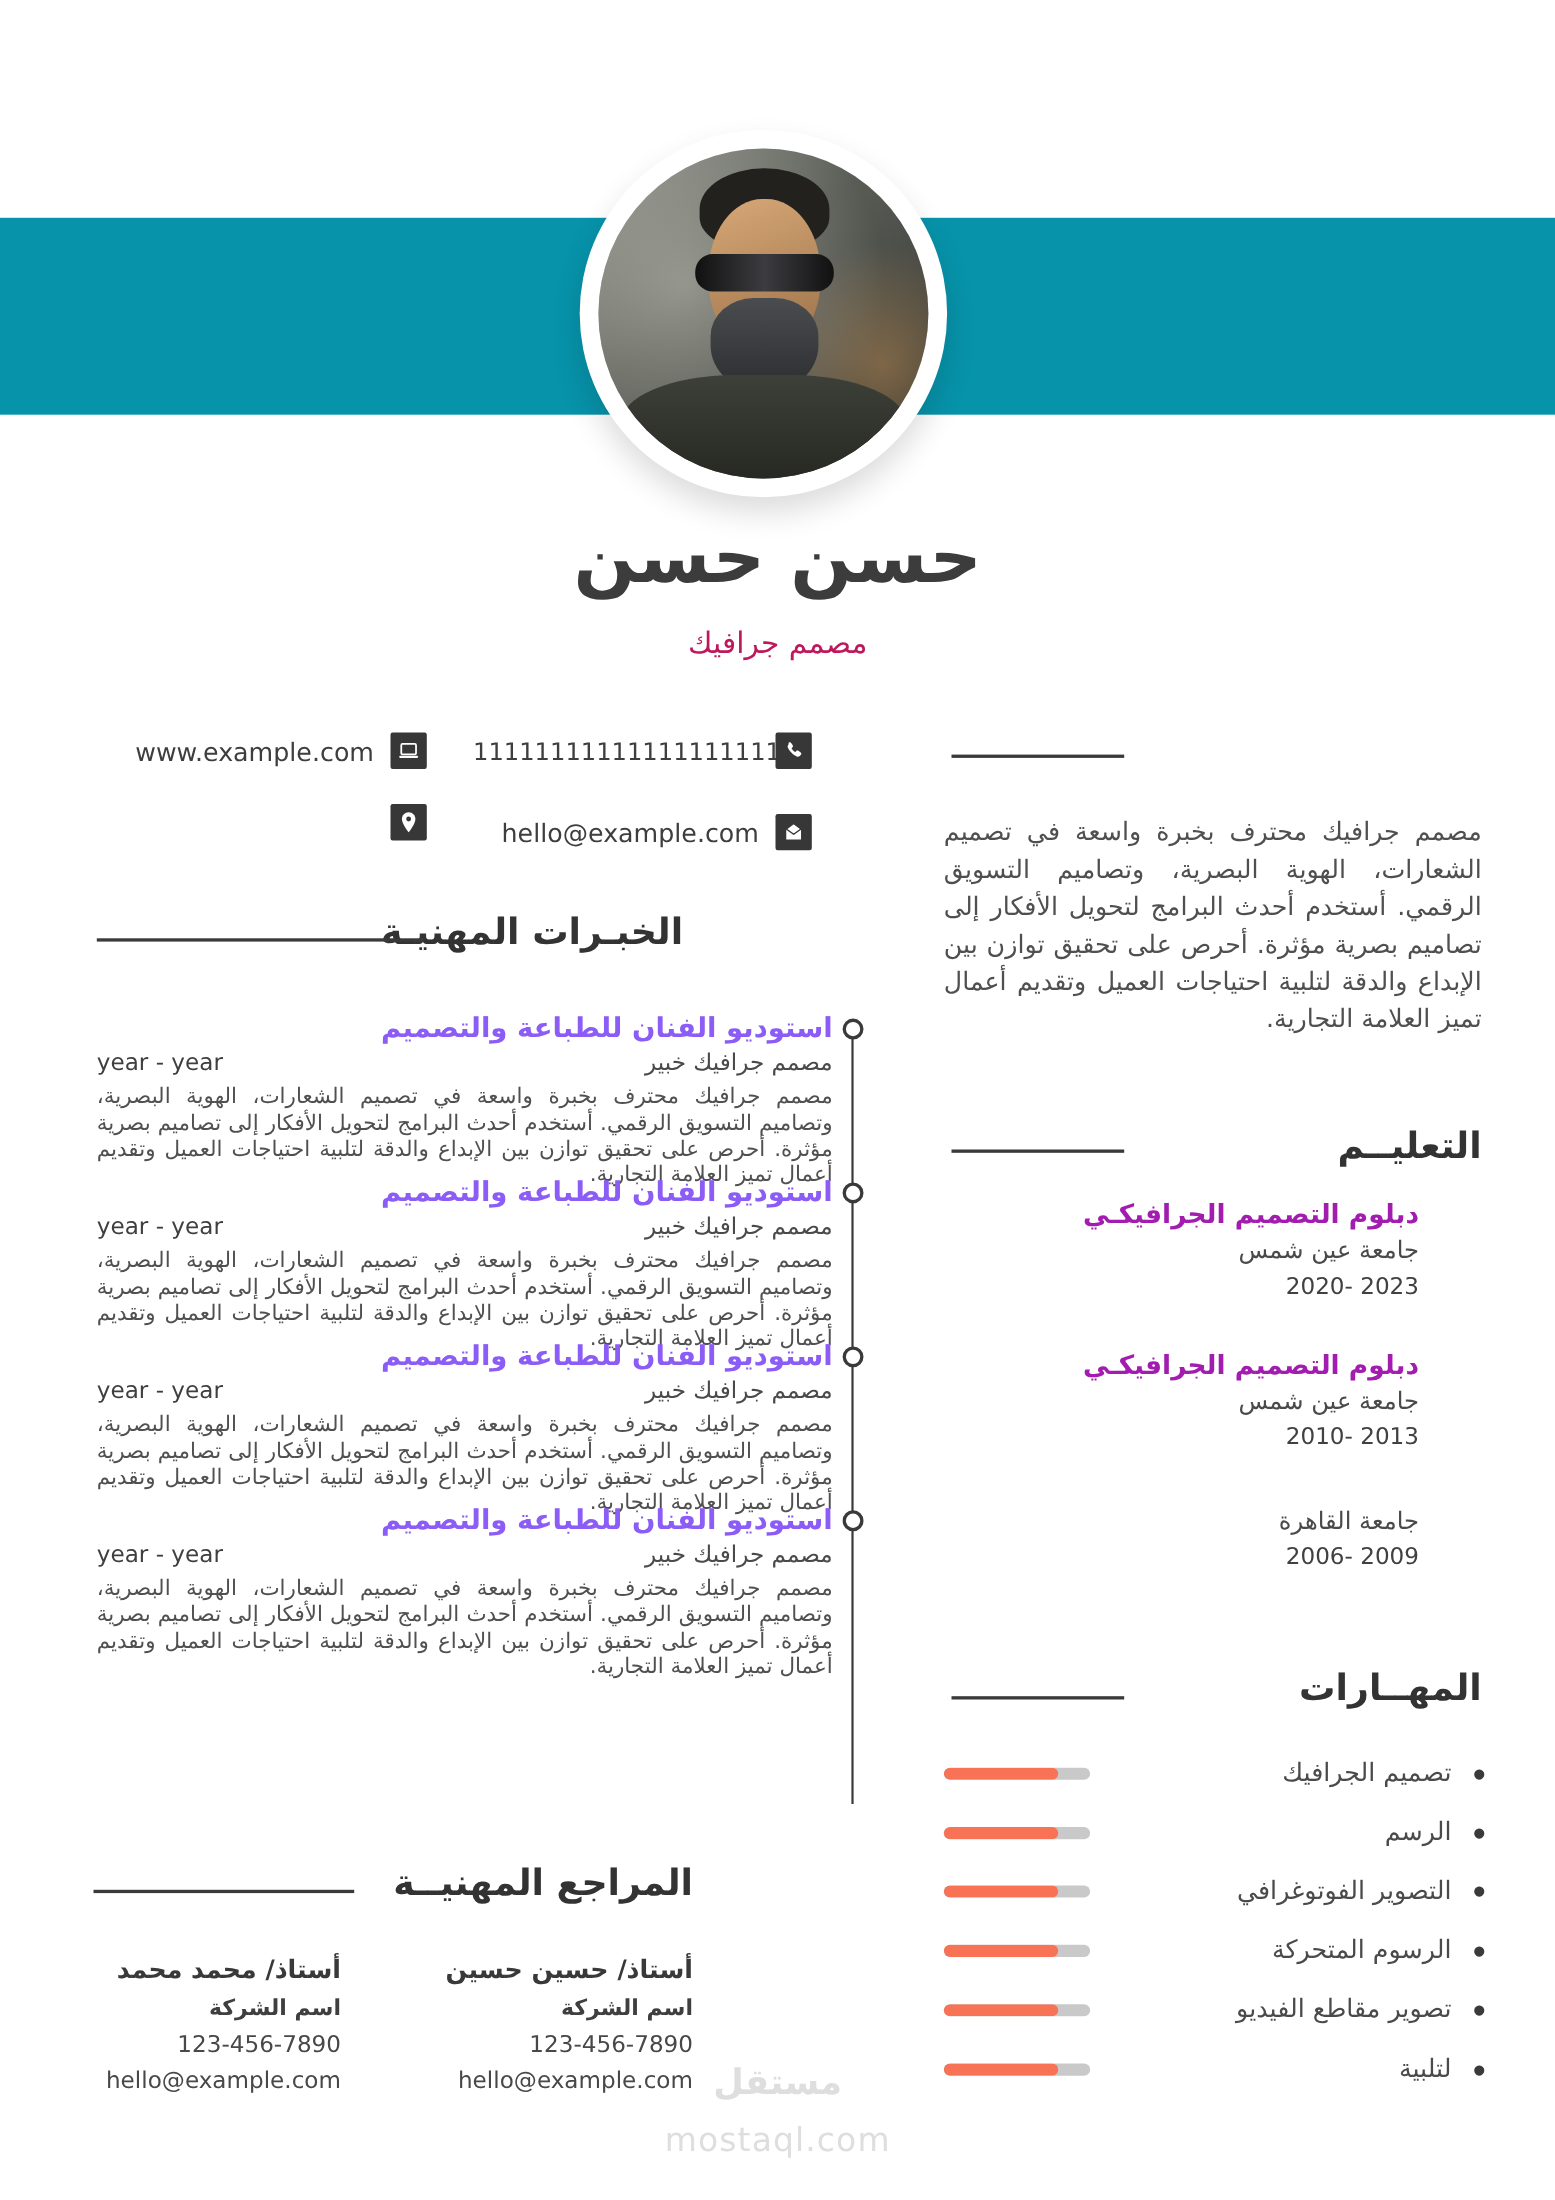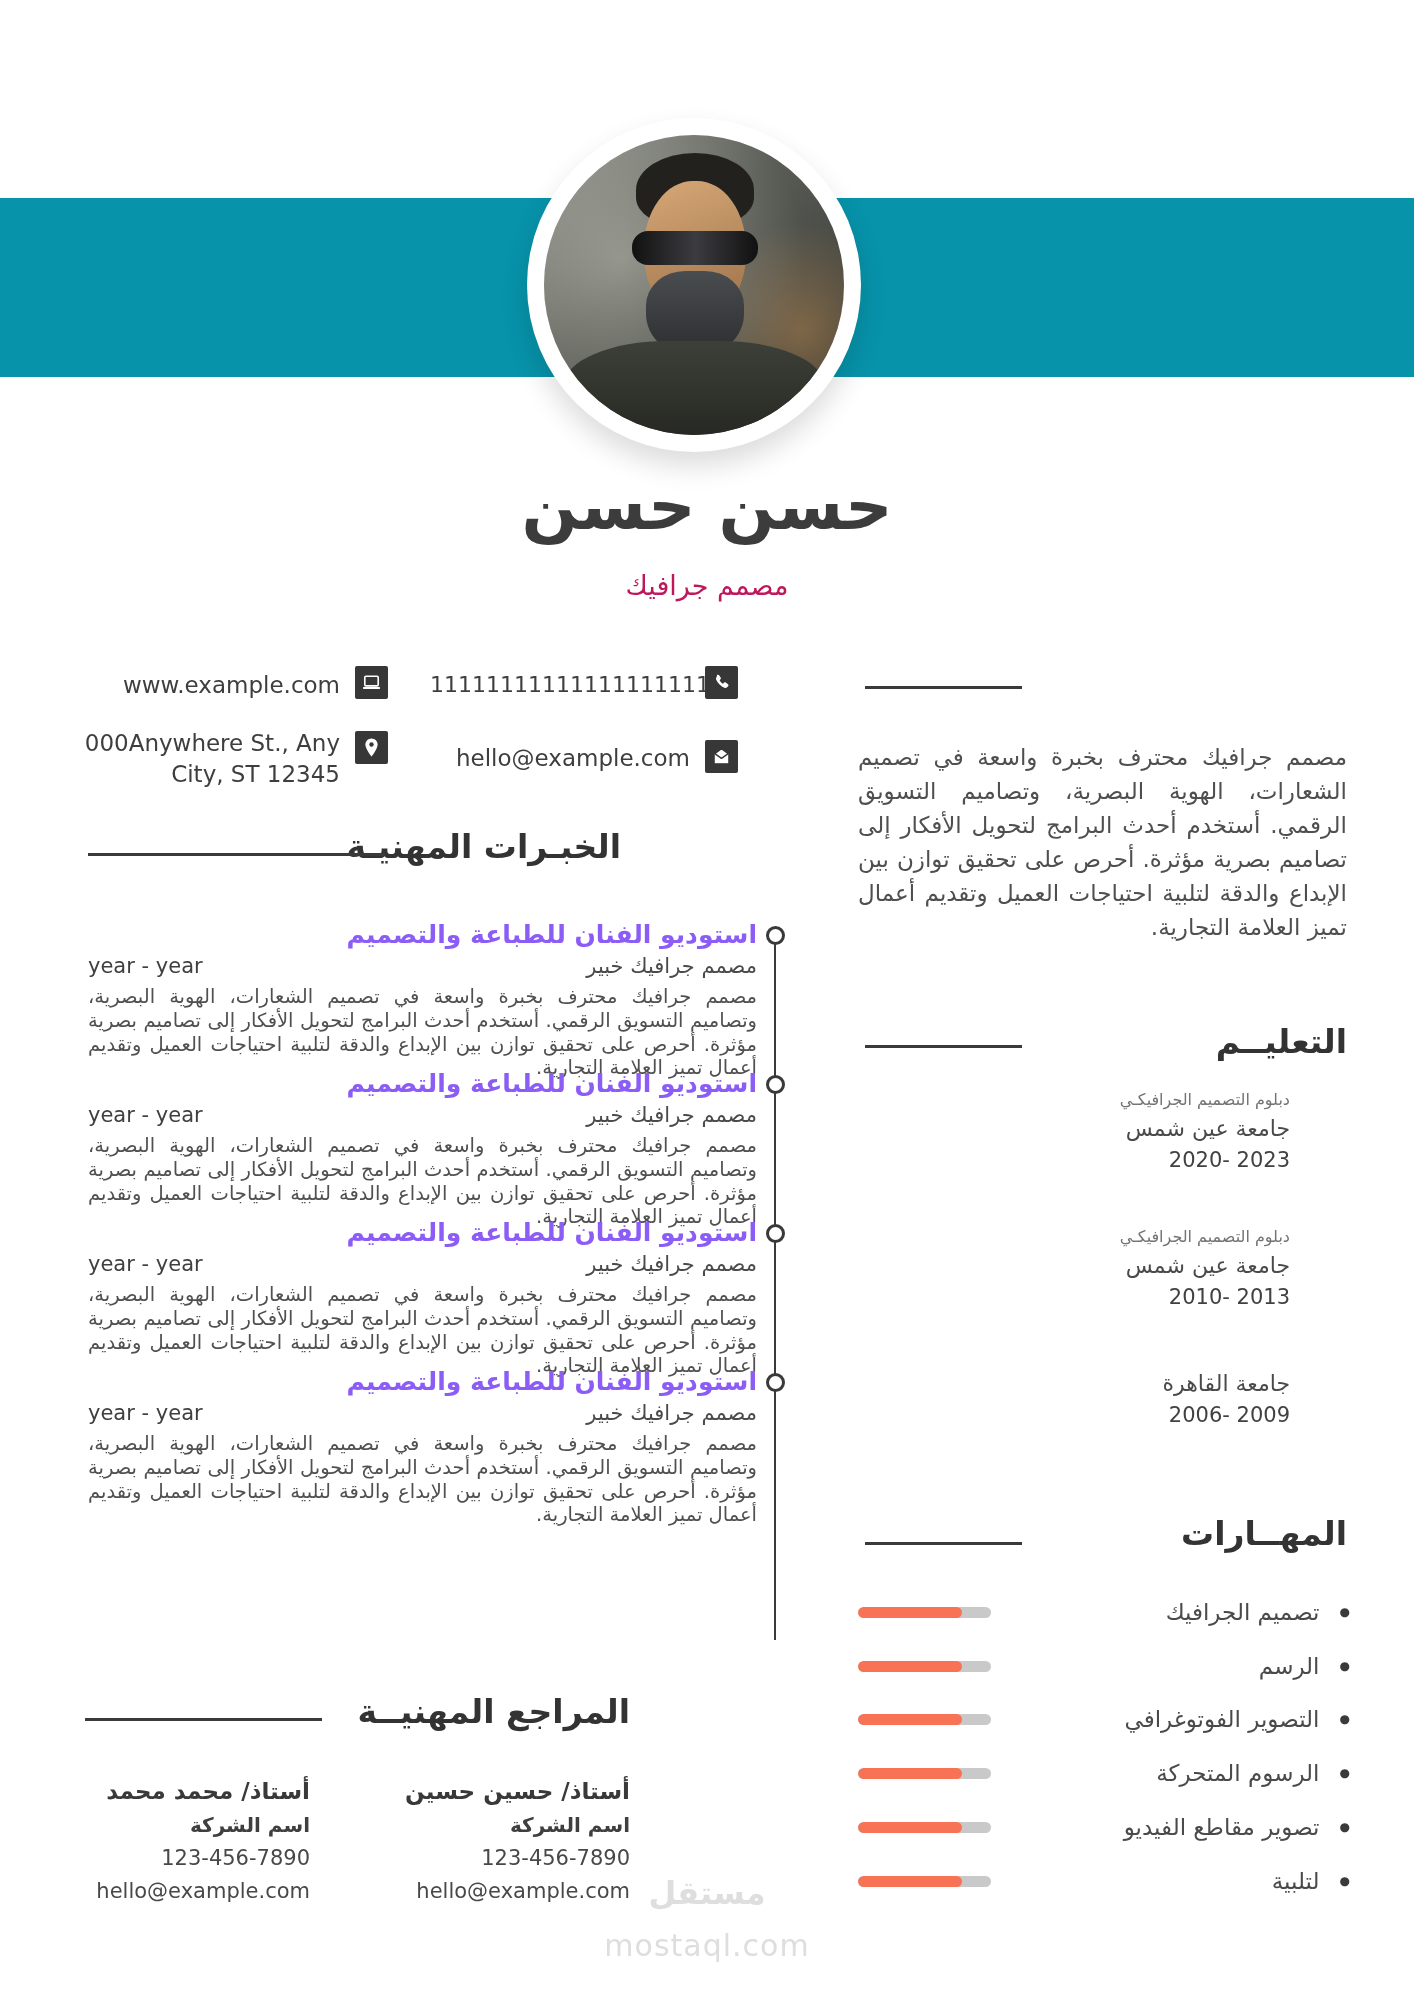--- a/index.html
+++ b/index.html
@@ -54,21 +54,21 @@
   .exp-title{font-size:25px;font-weight:bold;color:#8b5cf6;text-align:right;direction:rtl;}
   .exp-meta{display:flex;justify-content:space-between;align-items:baseline;margin-top:5px;}
   .exp-period{font-size:21px;color:#3f3f3f;direction:ltr;}
   .exp-role{font-size:21px;color:#4a4a4a;direction:rtl;}
   .exp-desc{margin-top:7px;font-size:19.5px;line-height:23.8px;color:#505050;
     direction:rtl;text-align:justify;text-align-last:right;}
   
   .edu-head{left:1100px;top:1022px;width:247px;}
   .edu-line{left:865px;top:1045px;width:157px;}
   .edu-entry{left:900px;width:390px;text-align:right;direction:rtl;}
-  .edu-degree{font-size:16px;font-weight:normal;color:#737373;}
+  .edu-degree{font-size:24px;font-weight:bold;color:#a21caf;}
   .edu-school{font-size:22px;color:#4a4a4a;margin-top:7px;}
   .edu-years{font-size:21px;color:#414141;margin-top:7px;}
   .edu-years span{direction:ltr;unicode-bidi:bidi-override;display:inline-block;}
   
   .skills-head{left:1100px;top:1514px;width:247px;}
   .skills-line{left:865px;top:1542px;width:157px;}
   .skill-row{left:858px;width:492px;height:46px;display:flex;align-items:center;
     justify-content:space-between;direction:rtl;}
   .skill-label-group{display:flex;align-items:center;direction:rtl;}
   .skill-bullet{font-size:12px;color:#3a3a3a;margin-left:20px;}
@@ -110,21 +110,20 @@
   <div class="abs job-title">مصمم جرافيك</div>
 
   <div class="abs c-text c-website">www.example.com</div>
   <div class="abs icon-box i-website">
     <svg viewBox="0 0 24 24">
         <rect x="5" y="5.5" width="14" height="10" rx="1.2" fill="none" stroke="#ffffff" stroke-width="1.7"></rect>
         <rect x="3" y="16.8" width="18" height="2" rx="1" fill="#ffffff"></rect>
       </svg>
   </div>
 
-  <div class="abs c-text c-address"><span>000Anywhere St., Any</span><br><span>City, ST 12345</span></div>
   <div class="abs icon-box i-address">
     <svg viewBox="0 0 24 24">
         <path d="M12 2.5c-3.6 0-6.4 2.9-6.4 6.4C5.6 13.6 12 21.5 12 21.5s6.4-7.9 6.4-12.6C18.4 5.4 15.6 2.5 12 2.5z" fill="#ffffff"></path>
         <circle cx="12" cy="8.9" r="2.3" fill="#373737"></circle>
       </svg>
   </div>
 
   <div class="abs c-text c-phone">11111111111111111111</div>
   <div class="abs icon-box i-phone">
     <svg viewBox="0 0 24 24">

